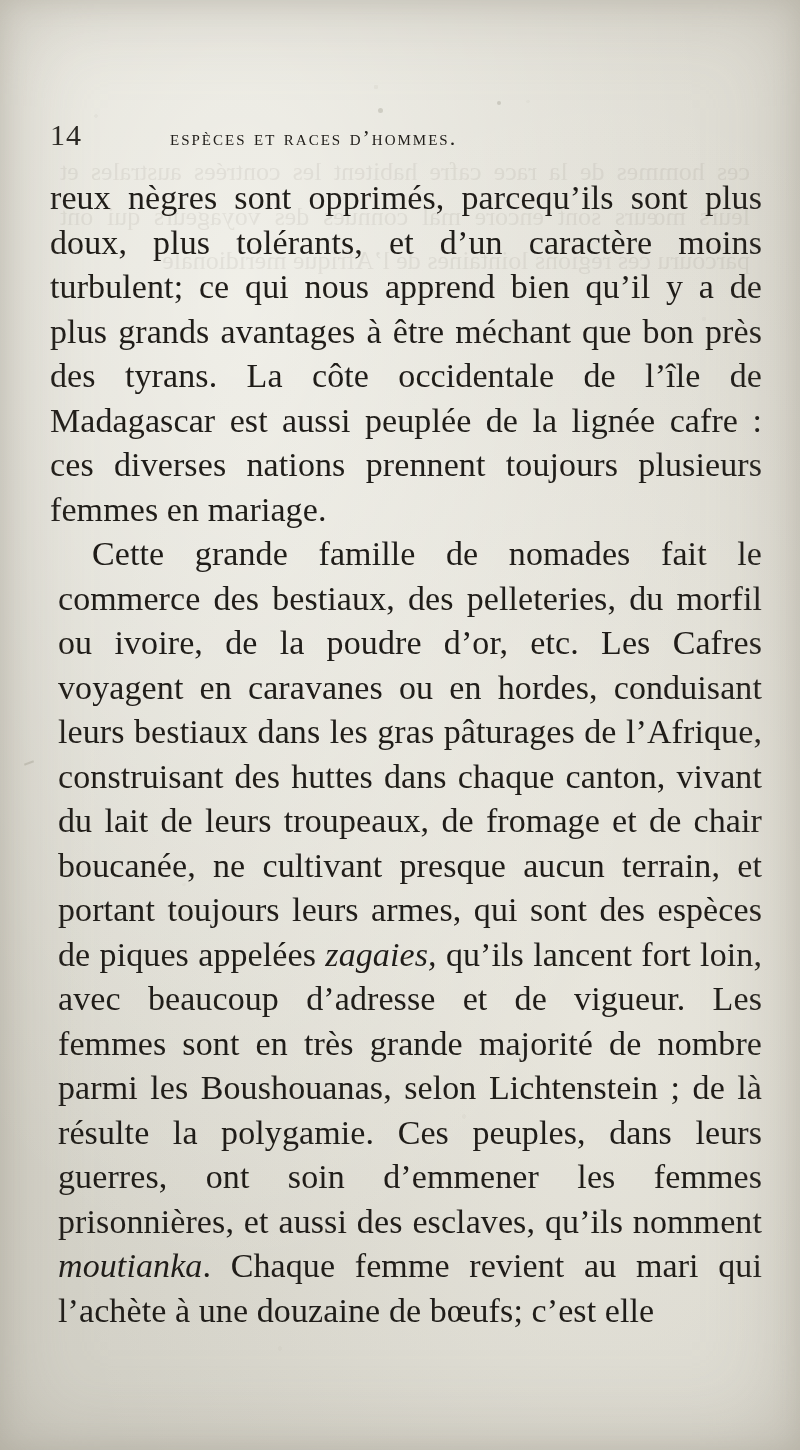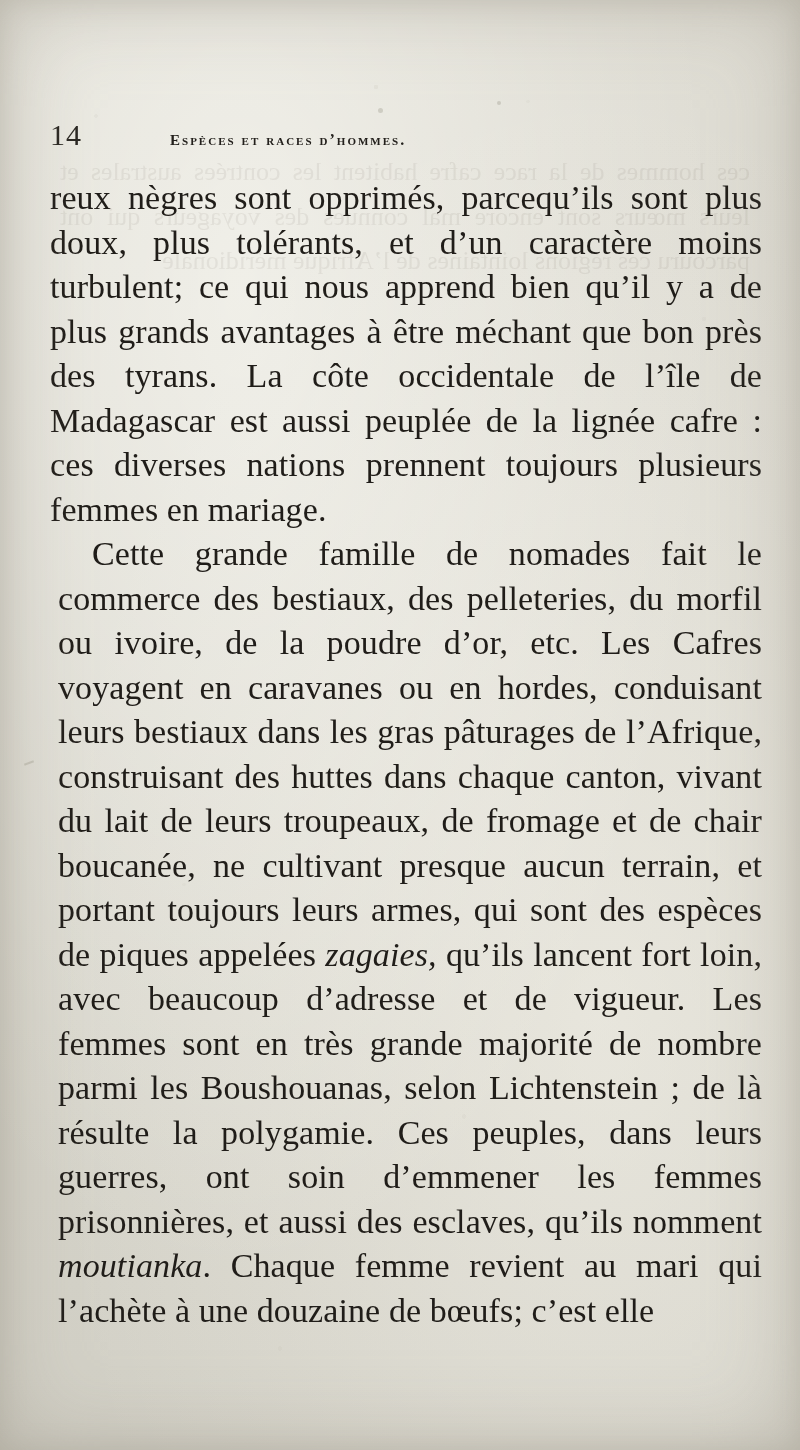--- a/index.html
+++ b/index.html
@@ -59,27 +59,26 @@
     margin-bottom: 24px;
     color: #23201c;
   }
   .folio {
     font-size: 30px;
     letter-spacing: 1px;
     width: 120px;
     color: #2a2722;
   }
   .running-head {
-    font-size: 16px;
+    font-size: 22px;
     letter-spacing: 2.0px;
     font-variant: small-caps;
     text-transform: lowercase;
     color: #23201c;
     white-space: nowrap;
-    font-weight: bold;
   }
   .running-head::first-letter { font-size: 22px; }
   .body-text {
     font-size: 34px;
     line-height: 44.5px;
     color: #201d19;
     text-align: justify;
     text-justify: inter-word;
     letter-spacing: 0.1px;
   }

